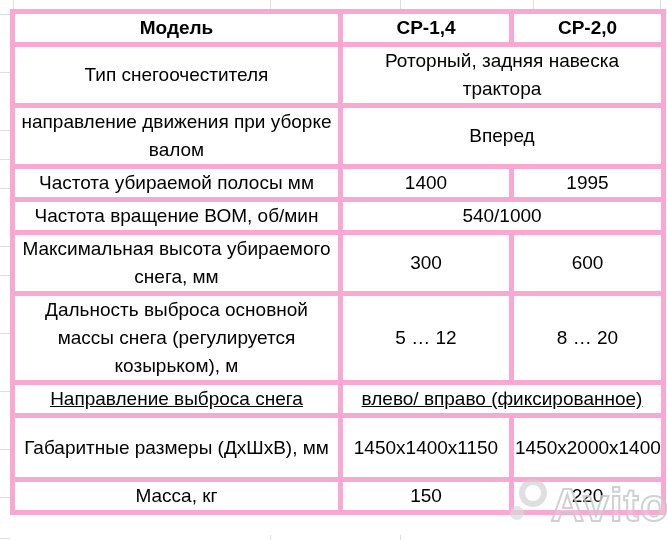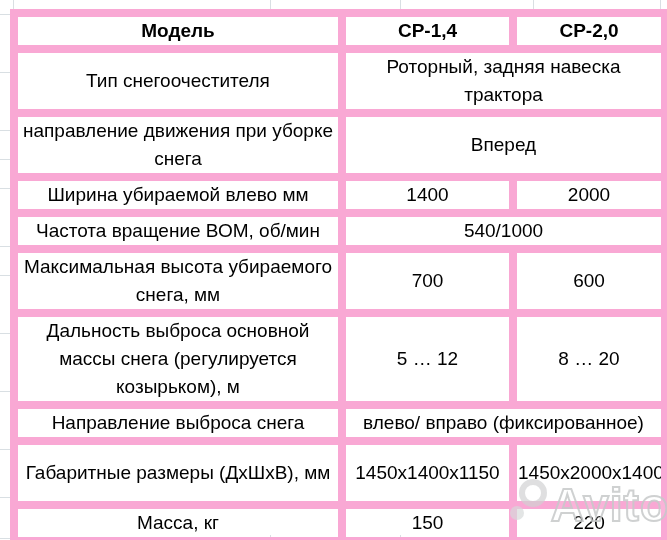--- a/index.html
+++ b/index.html
@@ -15,39 +15,39 @@
   .gl-h{height:1px;}
 
   table.spec{
     position:absolute;left:10px;top:9px;
     width:651px;
     border-collapse:collapse;
     table-layout:fixed;
     border:3px solid #000;
   }
   table.spec td, table.spec th{
-    border:8px solid #f9a8d4;
+    border:5px solid #f9a8d4;
     text-align:center;
     vertical-align:middle;
     padding:0 3px;
     font-size:19px;
     line-height:28px;
     font-weight:400;
     overflow:hidden;
   }
   table.spec th{font-weight:700;}
   tr.r1{height:30px;}
   tr.r2{height:54px;margin-top:20px;}
   tr.r3{height:56px;}
   tr.r4{height:28px;}
   tr.r5{height:54px;}
   tr.r6{height:26px;}
   tr.r7{height:55px;}
   tr.r8{height:88px;}
-  tr.r9{height:27px;}
+  tr.r9{height:27px;text-decoration:underline;}
   tr.r10{height:64px;}
   tr.r11{height:28px;}
 
   
   .watermark{
     position:absolute;right:-2px;top:477px;
     display:flex;align-items:center;
     pointer-events:none;
     opacity:.85;
   }
@@ -91,35 +91,35 @@
       <tr class="r1">
     <th>Модель</th>
     <th>СР-1,4</th>
     <th>СР-2,0</th>
   </tr>
   <tr class="r2">
     <td>Тип снегоочестителя</td>
     <td colspan="2">Роторный, задняя навеска трактора</td>
   </tr>
   <tr class="r3">
-    <td>направление движения при уборке снега</td>
+    <td>направление движения при уборке валом</td>
     <td colspan="2">Вперед</td>
   </tr>
   <tr class="r4">
-    <td>Ширина убираемой влево мм</td>
+    <td>Частота убираемой полосы мм</td>
     <td>1400</td>
-    <td>2000</td>
+    <td>1995</td>
   </tr>
   <tr class="r6">
     <td>Частота вращение ВОМ, об/мин</td>
     <td colspan="2">540/1000</td>
   </tr>
   <tr class="r7">
     <td>Максимальная высота убираемого снега, мм</td>
-    <td>700</td>
+    <td>300</td>
     <td>600</td>
   </tr>
   <tr class="r8">
     <td>Дальность выброса основной массы снега (регулируется козырьком), м</td>
     <td>5 … 12</td>
     <td>8 … 20</td>
   </tr>
   <tr class="r9">
     <td>Направление выброса снега</td>
     <td colspan="2">влево/ вправо (фиксированное)</td>

